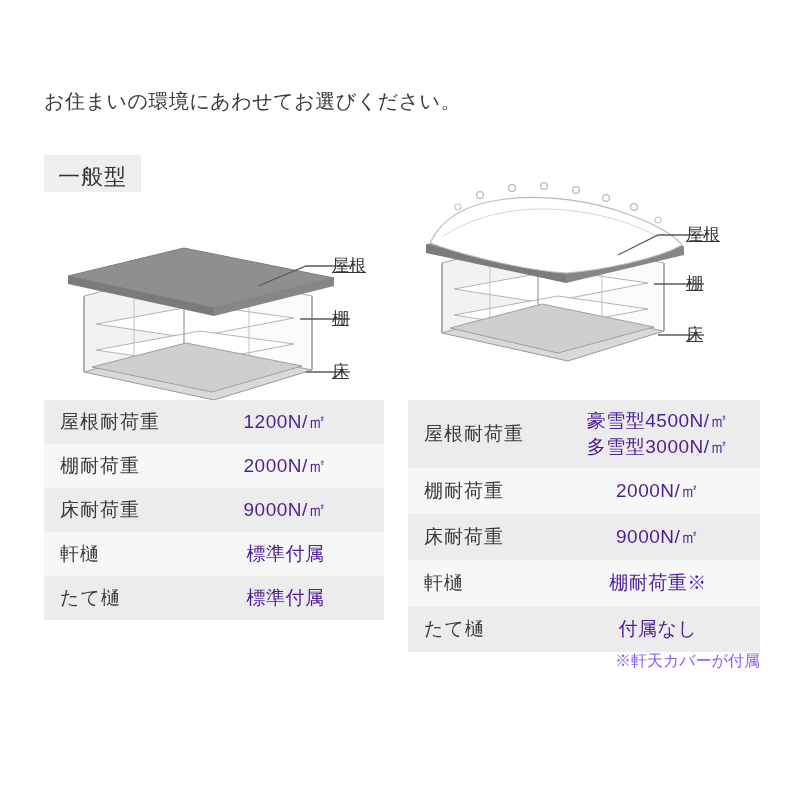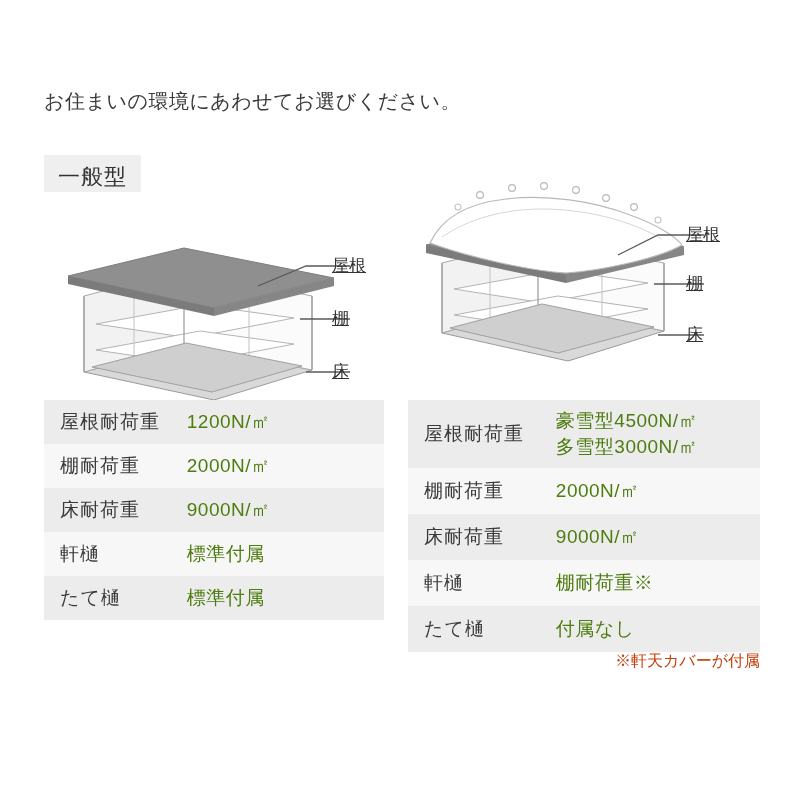--- a/index.html
+++ b/index.html
@@ -77,23 +77,23 @@
   }
   .spec-table tr td.k {
     width: 42%;
     padding-left: 16px;
     text-align: left;
     letter-spacing: 1px;
     color: #3a3a3a;
   }
   .spec-table tr td.v {
     width: 58%;
-    text-align: left;
+    text-align: center;
     letter-spacing: 0.5px;
-    color: #4d7c0f;
+    color: #4c1d95;
   }
   .spec-table tr.odd td { background: #ececec; }
   .spec-table tr.even td { background: #f7f7f7; }
 
   .table-left {
     left: 44px;
     top: 400px;
     width: 340px;
   }
   .table-right {
@@ -106,21 +106,21 @@
   .v-two-line {
     line-height: 1.35;
   }
   .notes {
     position: absolute;
     left: 408px;
     top: 648px;
     width: 352px;
     text-align: right;
     font-size: 16px;
-    color: #c2410c;
+    color: #8b5cf6;
     line-height: 1.65;
   }
 </style>
 </head>
 <body>
 
 <div class="page">
 
   <div class="main-heading">お住まいの環境にあわせてお選びください。</div>
 

